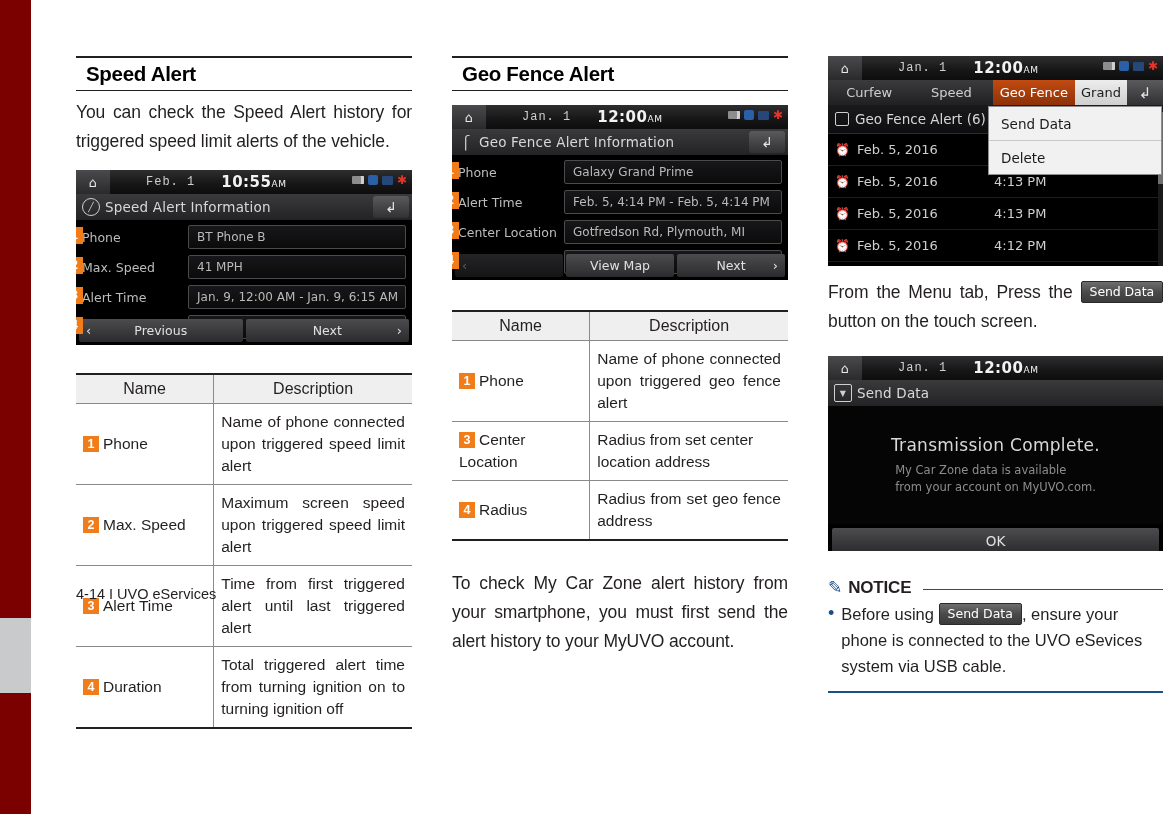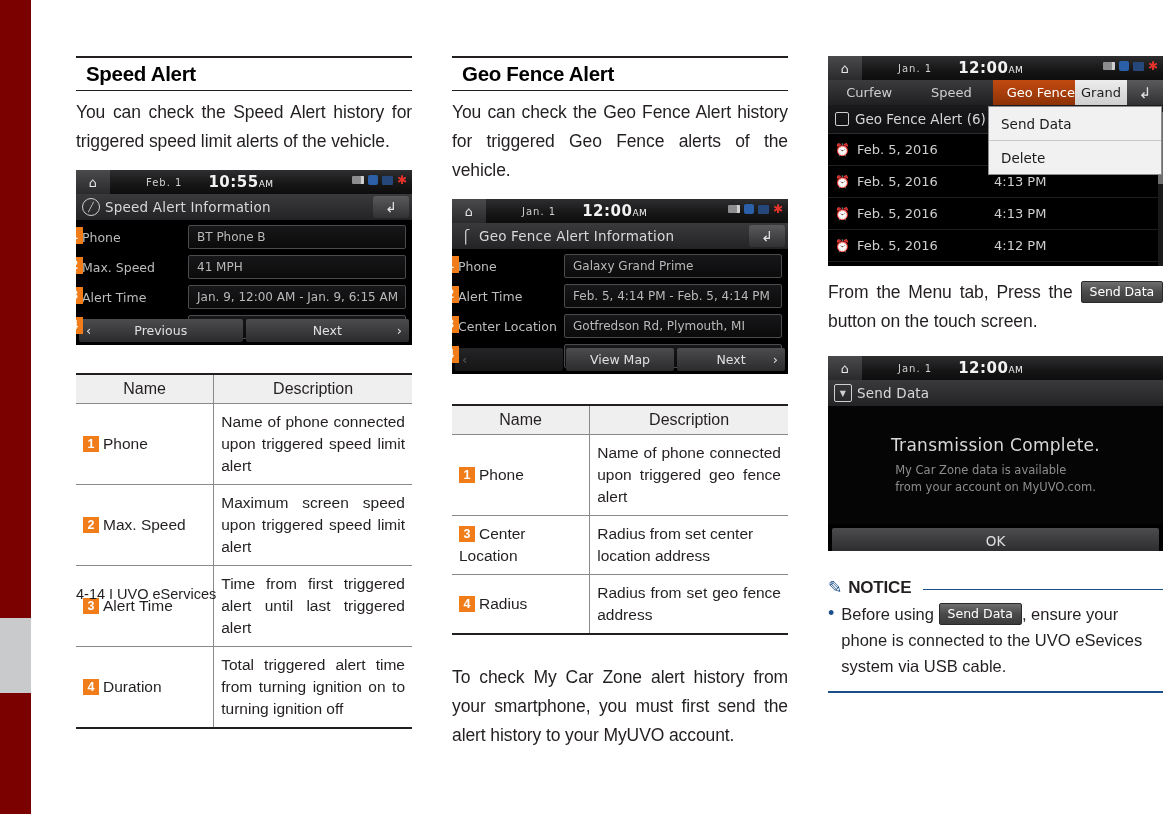--- a/index.html
+++ b/index.html
@@ -58,22 +58,22 @@
     background: linear-gradient(180deg,#2e2e30 0%, #161617 60%, #0d0d0e 100%);
     display: flex; align-items: center;
   }
   .hu-home {
     width: 34px; height: 24px;
     background: linear-gradient(180deg,#4a4a4c,#2a2a2c);
     display: flex; align-items: center; justify-content: center;
     color: #e8e8e8; font-size: 13px;
   }
   .hu-date {
-    color: #cfcfcf; font-size: 10px; letter-spacing: 1px;
-    margin-left: 36px; white-space: nowrap;
+    color: #cfcfcf; font-size: 12px; letter-spacing: 1px;
+    margin-left: 36px; white-space: nowrap; font-family: Liberation Mono, monospace;
   }
   .hu-time {
     color: #f2f2f2; font-size: 15px; font-weight: bold;
     margin-left: 26px; letter-spacing: 0.5px; white-space: nowrap;
   }
   .hu-time .ampm { font-size: 9px; font-weight: normal; }
   .hu-icons {
     position: absolute; right: 5px; top: 5px;
     display: flex; align-items: center; gap: 4px;
   }
@@ -227,21 +227,20 @@
     height: 25px; display: flex; position: relative;
     background: linear-gradient(180deg,#3b3b3d,#202022);
   }
   .hu-tab {
     flex: 1; display:flex; align-items:center; justify-content:center;
     color:#cfcfcf; font-size: 13px;
   }
   .hu-tab.active {
     background: linear-gradient(180deg,#c24a10,#8d3207);
     color: #fff;
-    justify-content: flex-end;
   }
   .hu-tab.menu {
     flex: none; width: 52px;
     background: linear-gradient(180deg,#ededed,#cfcfcf);
     color: #1a1a1a;
   }
   .hu-tabs .hu-back2 {
     flex: none; width: 36px;
     display:flex; align-items:center; justify-content:center;
     background: linear-gradient(180deg,#5a5a5c,#313133);
@@ -414,21 +413,20 @@
           <td class="just">Total triggered alert time from turning ignition on to turning ignition off</td>
         </tr>
       </tbody>
     </table>
   </div>
 
   <div class="col col-2">
 
     <div class="sect-head">Geo Fence Alert</div>
 
-    <div class="body-text">You can check the Geo Fence Alert history for triggered Geo Fence alerts of the vehicle.</div>
 
     <div class="hu" style="height:175px; margin-top:14px;">
       <div class="hu-status">
         <div class="hu-home">⌂</div>
         <div class="hu-date">Jan.  1</div>
         <div class="hu-time">
           <span>12:00</span><span class="ampm">AM</span>
         </div>
         <div class="hu-icons">
           <span class="ic ic-batt"></span>

